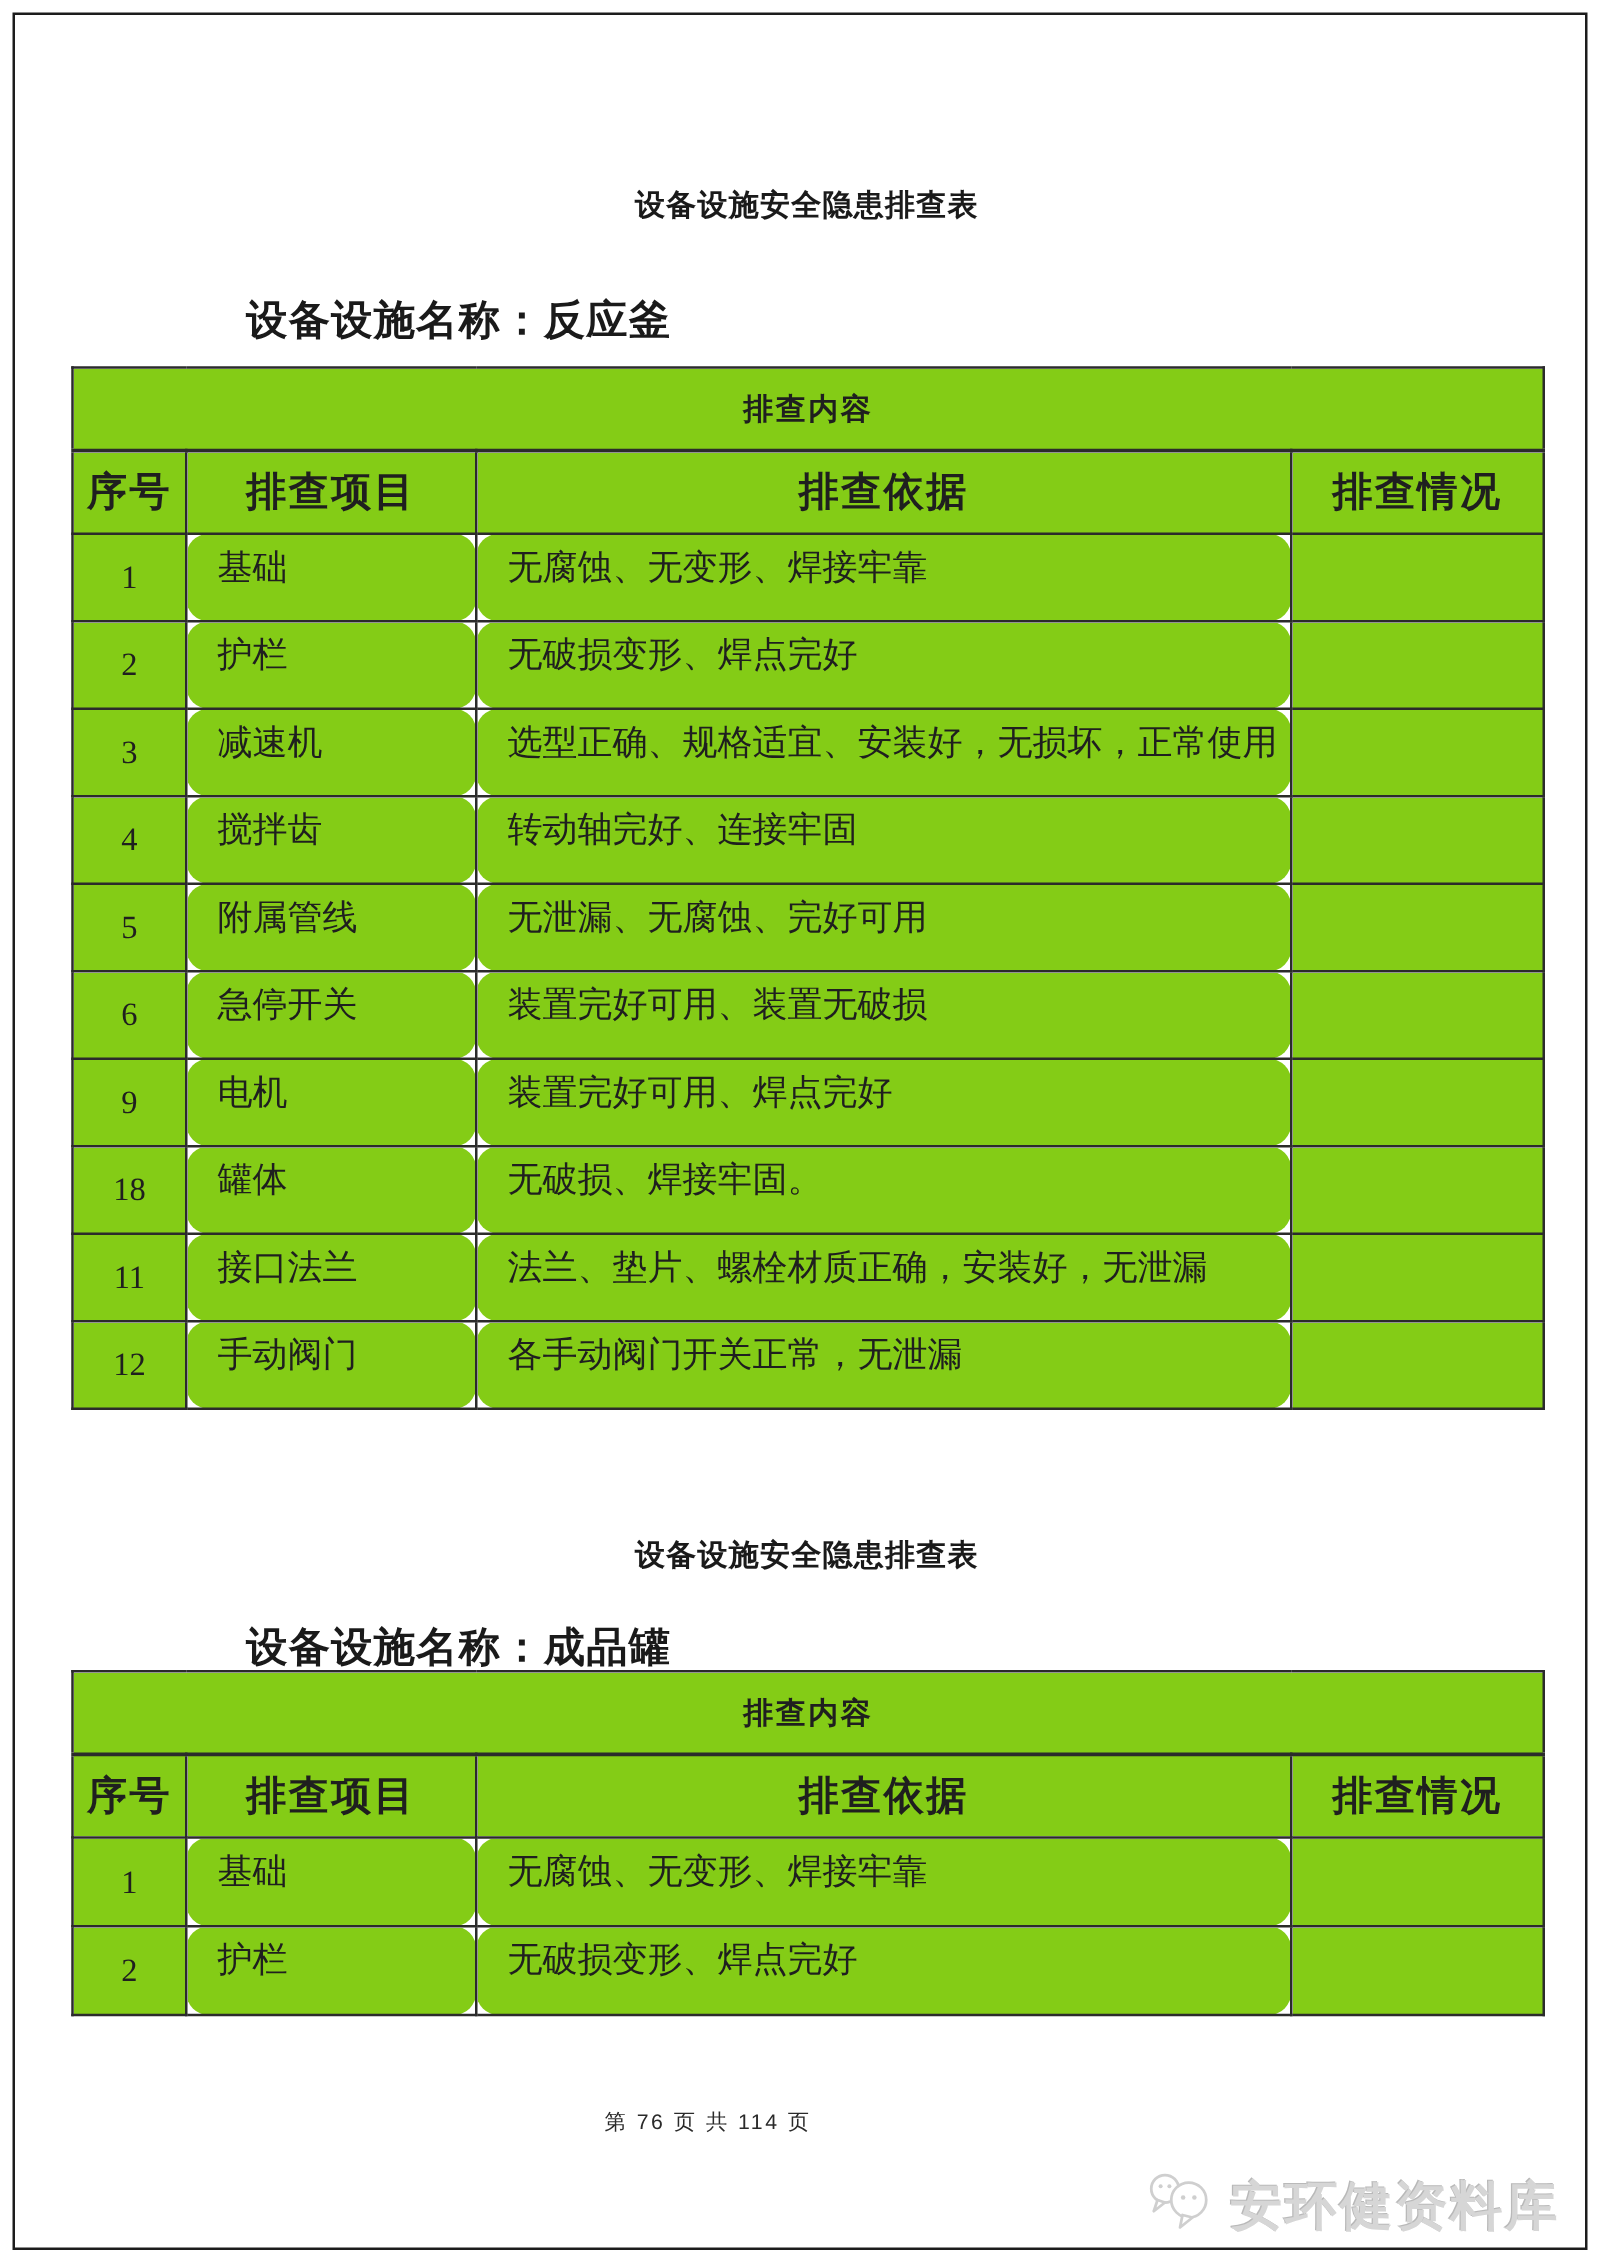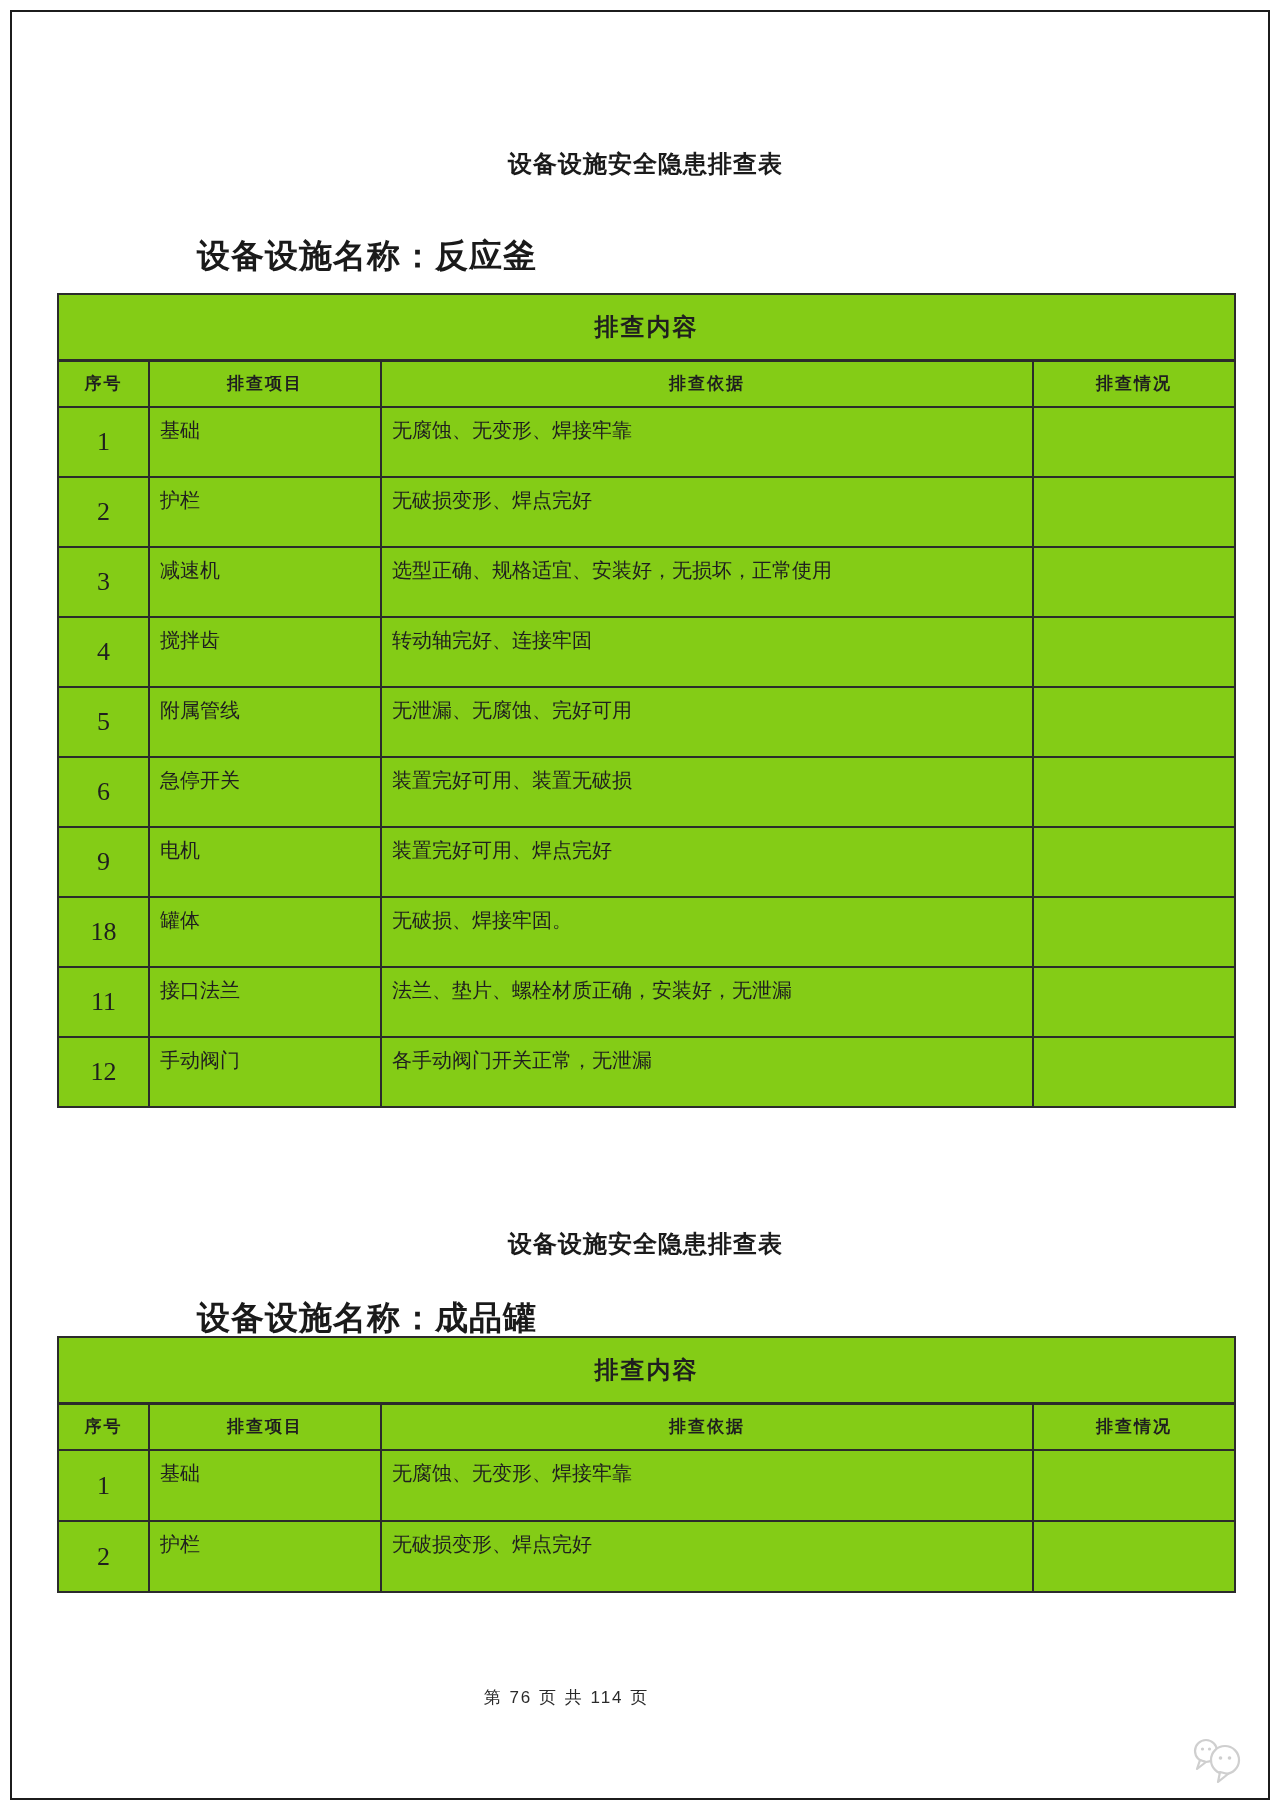--- a/index.html
+++ b/index.html
@@ -29,31 +29,31 @@
   table.inspect td,table.inspect th{
     border:2px solid #2b2b2b;background:#84cc16;box-sizing:border-box;
     overflow:hidden;
   }
   .tbl-title-cell{
     height:66px;text-align:center;vertical-align:middle;
     font-size:24px;font-weight:bold;letter-spacing:2px;
     border-bottom-width:3px !important;
   }
   .col-head{
-    height:47px;text-align:center;vertical-align:middle;
-    font-size:17px;font-weight:bold;letter-spacing:2px;
+    height:67px;text-align:center;vertical-align:middle;
+    font-size:32px;font-weight:bold;letter-spacing:2px;
   }
   tr.data-row{height:70px;}
   tr.data-row-t2{height:71px;}
   td.no-cell{
     text-align:center;vertical-align:middle;
     font-size:26px;font-family:"Liberation Serif","DejaVu Serif",serif;
   }
   td.item-cell,td.basis-cell{
-    vertical-align:top;padding:9px 10px 0 10px;font-size:20px;line-height:1.3;
+    vertical-align:top;padding:9px 10px 0 24px;font-size:28px;line-height:1.3;border-radius:18px;
   }
   td.status-cell{vertical-align:middle;}
   .footer-page{
     position:absolute;left:0;width:1133px;text-align:center;
     font-size:17px;color:#2a2a2a;letter-spacing:2px;
     font-family:"Liberation Sans","DejaVu Sans",sans-serif;
   }
   .watermark{
     position:absolute;right:32px;display:flex;align-items:center;gap:10px;
   }
@@ -203,14 +203,15 @@
           <path d="M30 36 L28 46 L38 38 Z" stroke-linejoin="round"></path>
         </g>
         <g fill="#c7c7c7">
           <circle cx="12.5" cy="13" r="1.6"></circle>
             <circle cx="19.5" cy="13" r="1.6"></circle>
           <circle cx="30.5" cy="22" r="1.8"></circle>
             <circle cx="39.5" cy="22" r="1.8"></circle>
         </g>
       </svg>
     </span>
+    <span class="watermark-text">安环健资料库</span>
   </div>
 </div>
 
 </body></html>

